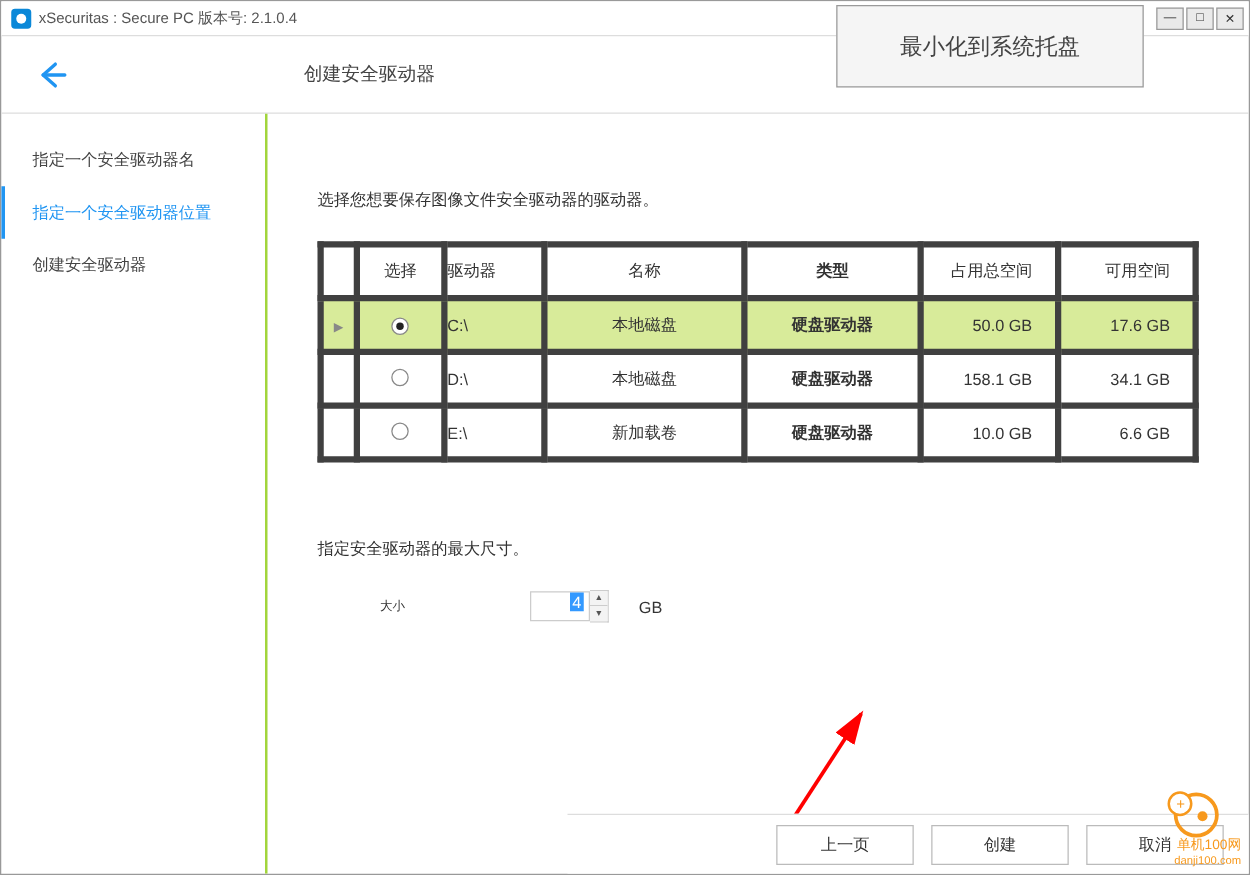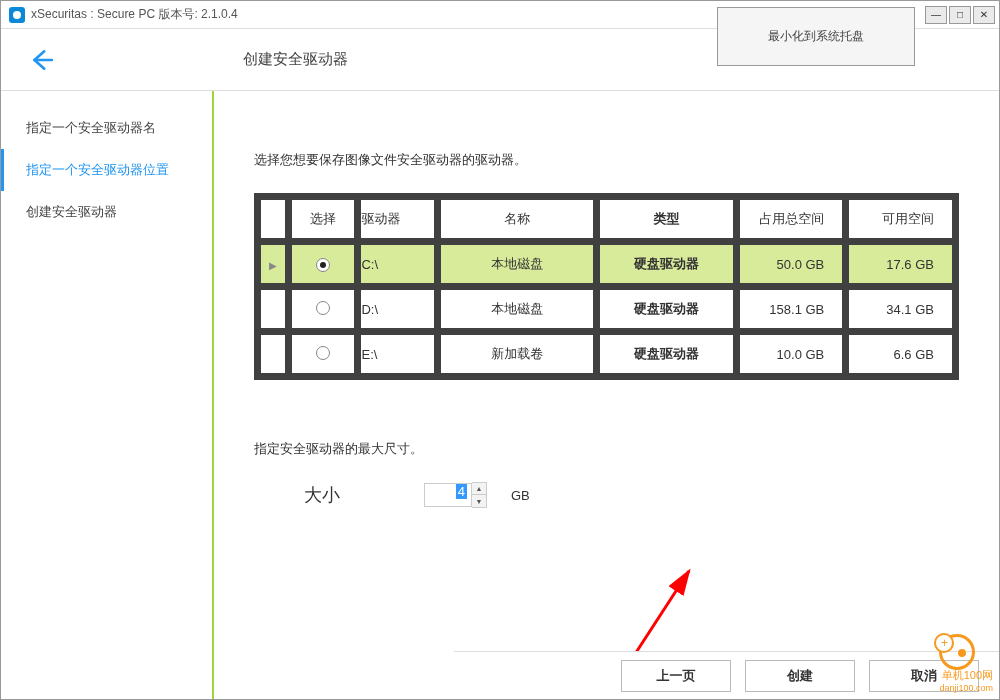--- a/index.html
+++ b/index.html
@@ -3,68 +3,68 @@
 <meta charset="utf-8">
 <style>
 * { box-sizing: border-box; margin: 0; padding: 0; }
 body { font-family: "Microsoft YaHei", "Segoe UI", sans-serif; font-size: 13px; color: #333; background: #fff; width: 1000px; height: 700px; position: relative; overflow: hidden; border: 1px solid #999; }
 
 .title-bar { height: 28px; display: flex; align-items: center; padding: 0 4px 0 8px; border-bottom: 1px solid #ddd; background: #fff; text-align: center; }
 .title-bar .app-icon { width: 16px; height: 16px; background: #0b88d8; border-radius: 3px; margin-right: 6px; display: flex; align-items: center; justify-content: center; }
 .title-bar .app-icon::after { content: ""; width: 8px; height: 8px; background: #fff; border-radius: 50%; }
 .title-bar .title-text { color: #555; font-size: 12px; }
 .title-bar .spacer { flex: 1; }
-.title-bar .tray-box { border: 1px solid #999; padding: 20px 50px; font-size: 12px; color: #444; background: #f5f5f5; margin-right: 8px; margin-top: 44px; }
+.title-bar .tray-box { border: 1px solid #999; padding: 20px 50px; font-size: 18px; color: #444; background: #f5f5f5; margin-right: 8px; margin-top: 44px; }
 .title-bar .win-btn { width: 22px; height: 18px; border: 1px solid #999; background: #eaeaea; margin-left: 2px; display: flex; align-items: center; justify-content: center; font-size: 10px; color: #333; cursor: pointer; }
 
 .header { height: 62px; display: flex; align-items: center; border-bottom: 1px solid #ddd; }
 .back-btn { width: 44px; height: 44px; margin-left: 18px; display: flex; align-items: center; justify-content: center; cursor: pointer; }
 .back-btn svg { width: 26px; height: 26px; }
 .header-title { font-size: 15px; color: #444; margin-left: 180px; }
 
 .body { display: flex; height: calc(100% - 90px); }
 .sidebar { width: 211px; padding-top: 16px; }
 .sidebar-item { padding: 12px 22px; font-size: 13px; color: #444; cursor: pointer; border-left: 3px solid transparent; }
 .sidebar-item.active { color: #2095f2; border-left: 3px solid #2095f2; }
 .divider { width: 2px; background: #a2d53c; margin-top: 0; }
 
 .main { flex: 1; padding: 60px 40px 0 40px; position: relative; }
 .instruction { font-size: 13px; color: #333; margin-bottom: 24px; }
 
 .table { width: 100%; border-collapse: collapse; }
-.table th, .table td { border: 7px solid #404040; padding: 10px 8px; font-size: 13px; text-align: center; font-weight: normal; }
+.table th, .table td { border: 5px solid #404040; padding: 10px 8px; font-size: 13px; text-align: center; font-weight: normal; }
 .table th { background: #fff; color: #333; }
 .table .handle-col { width: 28px; }
 .table .select-col { width: 70px; }
 .table .drv-col { width: 80px; text-align: left; padding-left: 0; }
 .table .name-col { width: 160px; }
 .table .type-col { width: 140px; font-weight: bold; }
 .table .total-col, .table .free-col { width: 110px; text-align: right; padding-right: 18px; padding-left: 18px; }
 .table tr.selected td { background: #d8eb9a; }
 .table tr.selected .row-handle { color: #888; }
 .row-handle { color: transparent; font-size: 10px; }
 
 .radio { width: 14px; height: 14px; border: 1px solid #888; border-radius: 50%; display: inline-flex; align-items: center; justify-content: center; background: #fff; }
 .radio.checked::after { content: ""; width: 6px; height: 6px; background: #222; border-radius: 50%; }
 
 .size-section { margin-top: 60px; }
 .size-label { font-size: 13px; color: #333; margin-bottom: 24px; }
 .size-row { display: flex; align-items: center; padding-left: 50px; }
-.size-caption { width: 60px; font-size: 18px; color: #333; }
+.size-caption { width: 60px; font-size: 10px; color: #333; }
 .size-input-wrap { display: flex; align-items: center; margin-left: 60px; }
 .size-input { width: 48px; height: 24px; border: 1px solid #ccc; text-align: right; padding-right: 4px; font-size: 13px; }
 .size-input .sel { background: #3399ff; color: #fff; padding: 0 2px; }
 .spinner { display: flex; flex-direction: column; border: 1px solid #ccc; border-left: none; }
 .spinner .sp { width: 14px; height: 12px; display: flex; align-items: center; justify-content: center; font-size: 7px; background: #f3f3f3; cursor: pointer; color: #555; }
 .spinner .sp:first-child { border-bottom: 1px solid #ccc; }
 .size-unit { margin-left: 24px; font-size: 13px; color: #333; }
 
 .arrow-overlay { position: absolute; left: 390px; top: 470px; pointer-events: none; }
 
-.footer { position: absolute; bottom: 0; right: 0; left: 240px; height: 48px; border-top: 1px solid #ddd; display: flex; justify-content: flex-end; align-items: center; gap: 14px; padding-right: 20px; background: #fff; font-weight: bold; }
+.footer { position: absolute; bottom: 0; right: 0; left: 240px; height: 48px; border-top: 1px solid #ddd; display: flex; justify-content: flex-end; align-items: center; gap: 14px; padding-right: 20px; background: #fff; }
 .footer .btn { min-width: 110px; height: 32px; border: 1px solid #bbb; background: #fff; display: flex; align-items: center; justify-content: center; font-size: 13px; color: #333; cursor: pointer; }
 
 .watermark { position: absolute; right: 6px; bottom: 6px; pointer-events: none; }
 .watermark .wm-icon { width: 36px; height: 36px; border: 3px solid #f7991d; border-radius: 50%; position: relative; display: inline-block; vertical-align: middle; }
 .watermark .wm-icon::before { content: "+"; position: absolute; left: -8px; top: -4px; width: 16px; height: 16px; border: 2px solid #f7991d; border-radius: 50%; font-size: 12px; color: #f7991d; display: flex; align-items: center; justify-content: center; background: #fff; }
 .watermark .wm-icon::after { content: ""; position: absolute; right: 6px; top: 12px; width: 8px; height: 8px; background: #f7991d; border-radius: 50%; }
 .watermark .wm-text { font-size: 11px; color: #f7991d; display: block; text-align: right; margin-top: -2px; }
 .watermark .wm-sub { font-size: 9px; color: #f7991d; display: block; text-align: right; }
 </style>
 </head>

